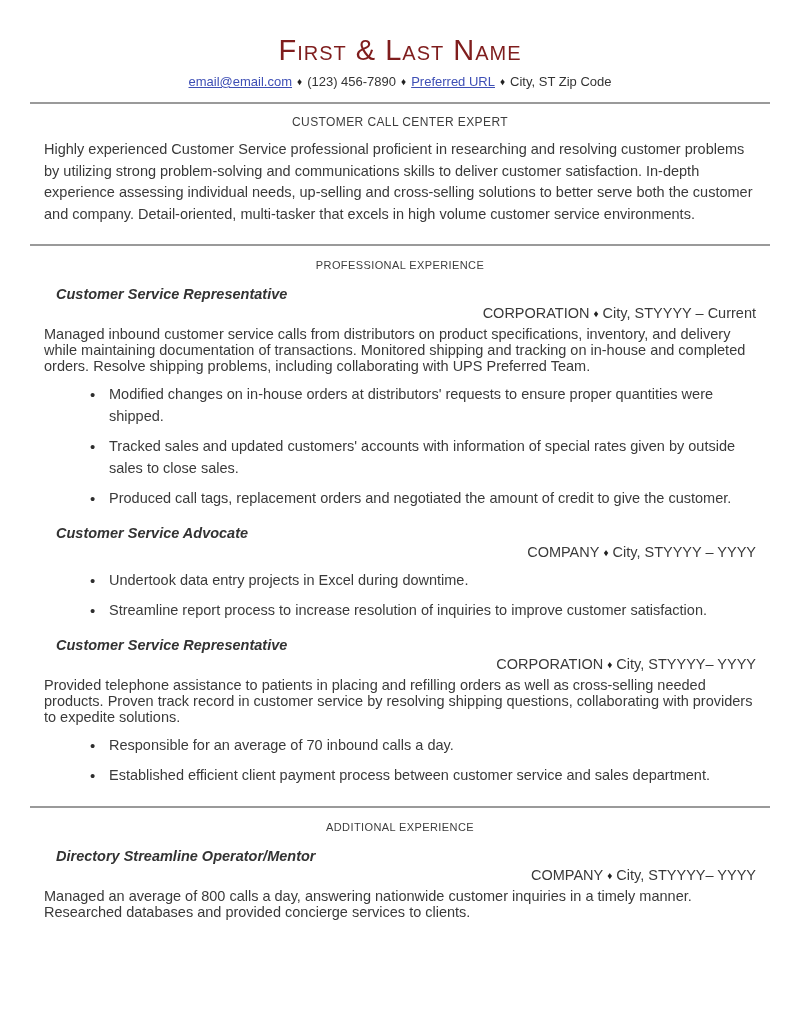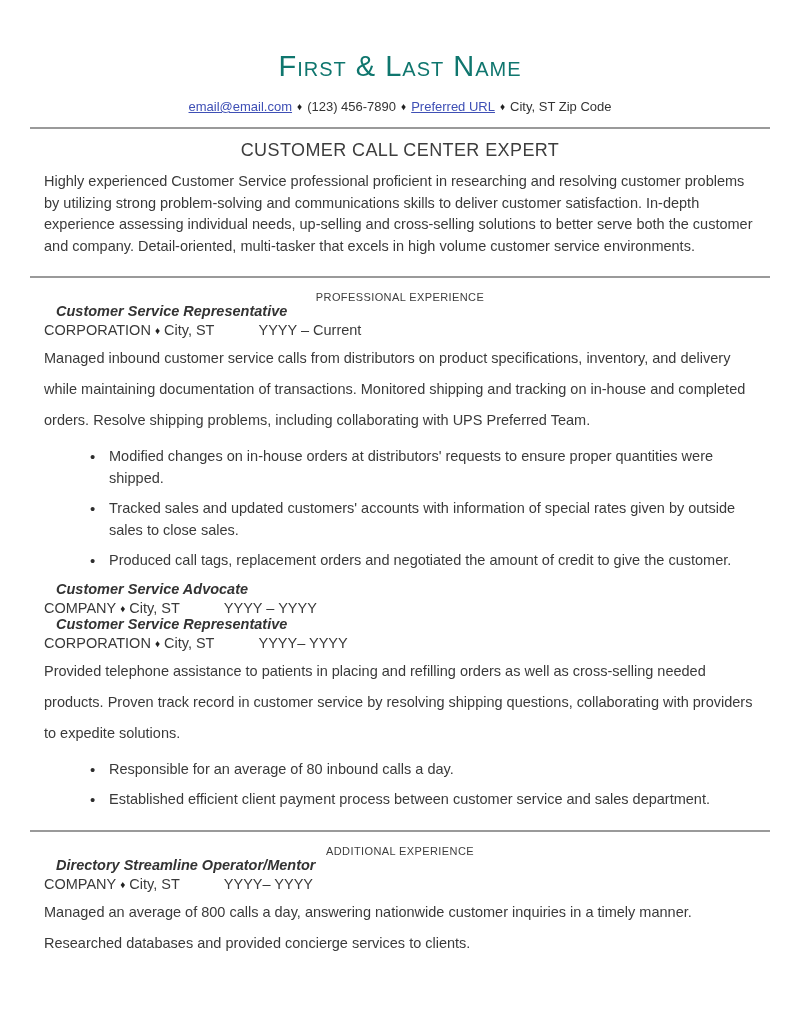--- a/index.html
+++ b/index.html
@@ -8,27 +8,27 @@
     min-height: 1035px;
     box-sizing: border-box;
     padding: 34px 44px 18px;
     background: #ffffff;
     font-family: "Liberation Sans", sans-serif;
     color: #3a3a3a;
   }
 
   
   .name {
-    margin: 16px;
+    margin: 0;
     text-align: center;
     font-size: 29px;
     font-weight: 400;
     font-variant: small-caps;
     letter-spacing: 1px;
-    color: #0f766e;
+    color: #7f1d1d;
   }
   .contact {
     margin-top: 7px;
     text-align: center;
     font-size: 13px;
     color: #333333;
   }
   .contact a {
     color: #3e4fb5;
     text-decoration: underline;
@@ -58,55 +58,54 @@
     margin: 13px 0 0;
     text-align: center;
     font-size: 11px;
     font-weight: 400;
     letter-spacing: 0.4px;
     color: #3d3d3d;
   }
   .resume-title {
     margin: 11px 0 8px;
     text-align: center;
-    font-size: 18px;
+    font-size: 12px;
     font-weight: 400;
     letter-spacing: 0.4px;
     color: #3d3d3d;
   }
 
   .summary {
     margin: 10px 0 0;
     font-size: 14.5px;
     line-height: 21.5px;
   }
 
   
-  .job { }
+  .job { margin-top: 15px; }
   .job-title {
     font-size: 14.5px;
     font-weight: 700;
     font-style: italic;
     padding-left: 12px;
     color: #333333;
   }
   .job-line {
     display: flex;
-    justify-content: flex-start;
+    justify-content: flex-end;
     align-items: baseline;
     font-size: 14.5px;
     margin-top: 3px;
-    gap: 44px;
   }
   .job-line .sep { font-size: 10px; margin: 0 4px; }
   .job-dates { white-space: pre; }
   .job-desc {
     margin: 5px 0 0;
     font-size: 14.5px;
-    line-height: 31px;
+    line-height: 16px;
   }
   ul.bullets {
     list-style: none;
     margin: 10px 0 0;
     padding: 0 0 0 44px;
   }
   ul.bullets li {
     position: relative;
     padding-left: 21px;
     font-size: 14.5px;
@@ -157,31 +156,35 @@
         <li>Produced call tags, replacement orders and negotiated the amount of credit to give the customer.</li>
       </ul>
     </div>
 
     <div class="job">
       <div class="job-title">Customer Service Advocate</div>
       <div class="job-line">
         <span><span>COMPANY</span><span class="sep">♦</span><span>City, ST</span></span>
         <span class="job-dates">YYYY – YYYY</span>
       </div>
+      <ul class="bullets">
+        <li>Undertook data entry projects in Excel during downtime.</li>
+        <li>Streamline report process to increase resolution of inquiries to improve customer satisfaction.</li>
+      </ul>
     </div>
 
     <div class="job">
       <div class="job-title">Customer Service Representative</div>
       <div class="job-line">
         <span><span>CORPORATION</span><span class="sep">♦</span><span>City, ST</span></span>
         <span class="job-dates">YYYY– YYYY</span>
       </div>
       <p class="job-desc">Provided telephone assistance to patients in placing and refilling orders as well as cross-selling needed products. Proven track record in customer service by resolving shipping questions, collaborating with providers to expedite solutions.</p>
       <ul class="bullets">
-        <li>Responsible for an average of 80 inbound calls a day.</li>
+        <li>Responsible for an average of 70 inbound calls a day.</li>
         <li>Established efficient client payment process between customer service and sales department.</li>
       </ul>
     </div>
   </section>
 
   <hr class="rule rule-3">
 
   <section>
     <h2 class="section-title">ADDITIONAL EXPERIENCE</h2>
 

